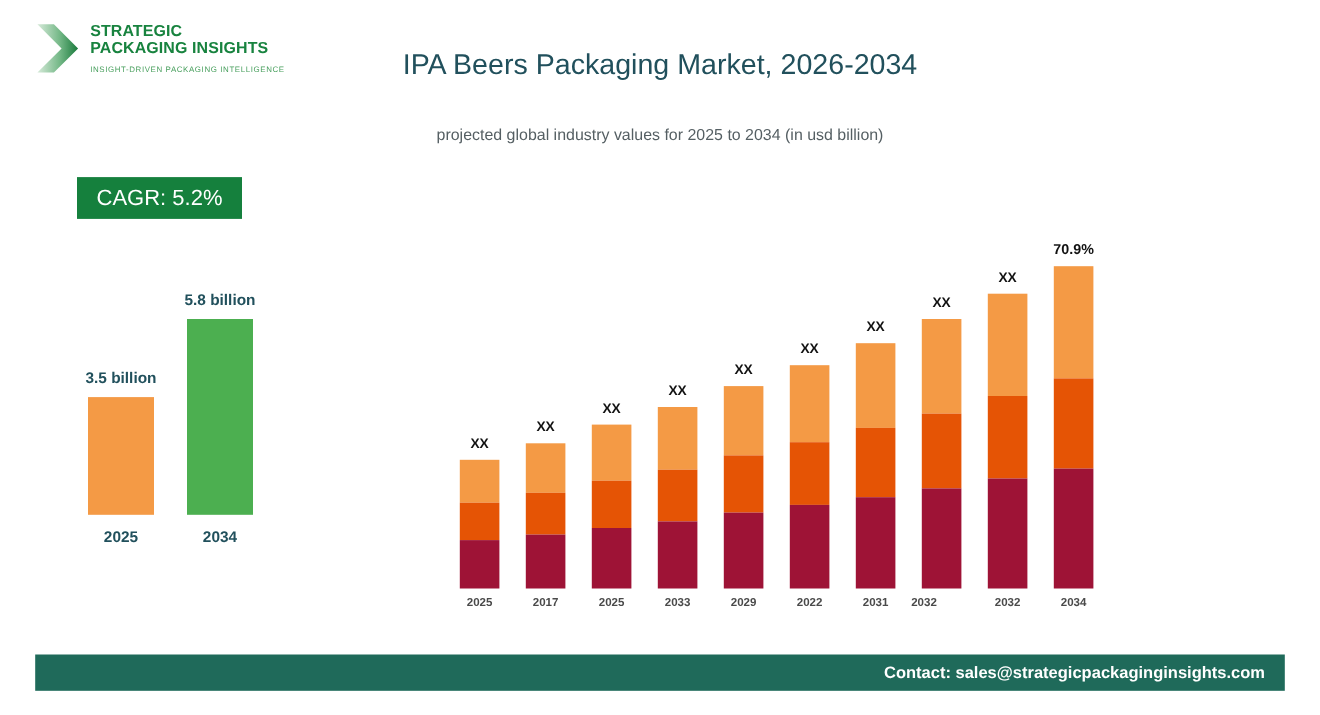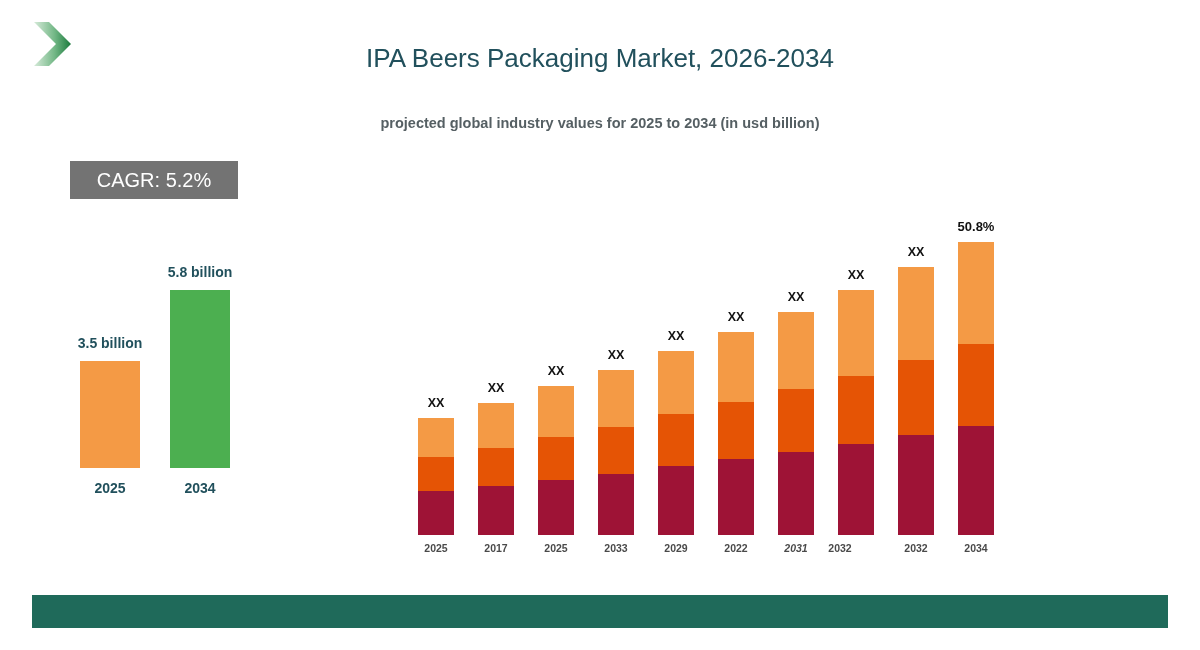--- a/index.html
+++ b/index.html
@@ -22,26 +22,26 @@
     margin-top:5px;font-size:7.2px;letter-spacing:.55px;
     color:#4aa05f;white-space:nowrap;font-weight:normal;
   }
   
   #title{
     position:absolute;left:200px;top:43px;width:800px;text-align:center;
     font-size:26px;color:#21505c;font-weight:normal;white-space:nowrap;
   }
   #subtitle{
     position:absolute;left:200px;top:115px;width:800px;text-align:center;
-    font-size:14.5px;color:#555f63;font-weight:bold;white-space:nowrap;
+    font-size:14.5px;color:#555f63;font-weight:normal;white-space:nowrap;
   }
   
   #cagr-badge{
-    position:absolute;left:70px;top:161px;width:168px;height:38px;
-    background:#737373;color:#ffffff;font-size:20px;
+    position:absolute;left:70px;top:161px;width:150px;height:38px;
+    background:#15803d;color:#ffffff;font-size:20px;
     display:flex;align-items:center;justify-content:center;
   }
   
   #compare{position:absolute;left:0;top:0;width:300px;height:580px;}
   .cmp-bar{position:absolute;bottom:112px;width:60px;}
   .cmp-label{
     position:absolute;text-align:center;width:120px;
     font-size:14px;font-weight:bold;color:#21505c;white-space:nowrap;
   }
   .cmp-year{
@@ -82,20 +82,25 @@
   <svg id="chevron" viewBox="0 0 46 56">
     <defs>
       <linearGradient id="chevGrad" x1="0" y1="0" x2="1" y2="0">
         <stop offset="0%" stop-color="#d6ead9"></stop>
         <stop offset="55%" stop-color="#74b887"></stop>
         <stop offset="100%" stop-color="#1a7a3c"></stop>
       </linearGradient>
     </defs>
     <path d="M4 6 L26 28 L4 50 L19 50 L41 28 L19 6 Z" fill="url(#chevGrad)"></path>
   </svg>
+  <div id="logo-text">
+    <div class="logo-line">STRATEGIC</div>
+    <div class="logo-line">PACKAGING INSIGHTS</div>
+    <div class="logo-tag">INSIGHT-DRIVEN PACKAGING INTELLIGENCE</div>
+  </div>
 </div>
 
 <div id="title">IPA Beers Packaging Market, 2026-2034</div>
 <div id="subtitle">projected global industry values for 2025 to 2034 (in usd billion)</div>
 
 <div id="cagr-badge">CAGR: 5.2%</div>
 
 <div id="compare">
     <div class="cmp-bar" style="left: 80px; height: 107px; background: rgb(244, 154, 69);"></div>
     <div class="cmp-label" style="left: 50px; bottom: 229px; margin-top: 36px;">3.5 billion</div>
@@ -147,38 +152,39 @@
       <div class="seg" style="height: 37.1886%; background: rgb(158, 19, 54);"></div>
     </div>
     <div class="sbar-value" style="left: 306px; bottom: 256px;">XX</div>
     <div class="sbar-year" style="left: 306px;">2022</div>
     <div class="sbar" style="left: 378px; height: 223px;">
       <div class="seg" style="height: 34.7334%; background: rgb(244, 154, 69);"></div>
       <div class="seg" style="height: 28.1099%; background: rgb(229, 84, 5);"></div>
       <div class="seg" style="height: 37.1567%; background: rgb(158, 19, 54);"></div>
     </div>
     <div class="sbar-value" style="left: 366px; bottom: 276px;">XX</div>
-    <div class="sbar-year" style="left: 366px; font-style: italic;">2031</div>
+    <div class="sbar-year" style="left: 366px;">2031</div>
     <div class="sbar" style="left: 438px; height: 245px;">
       <div class="seg" style="height: 34.9043%; background: rgb(244, 154, 69);"></div>
       <div class="seg" style="height: 27.9823%; background: rgb(229, 84, 5);"></div>
       <div class="seg" style="height: 37.1134%; background: rgb(158, 19, 54);"></div>
     </div>
     <div class="sbar-value" style="left: 426px; bottom: 298px;">XX</div>
     <div class="sbar-year" style="left: 410px;">2032</div>
     <div class="sbar" style="left: 498px; height: 268px;">
       <div class="seg" style="height: 34.7241%; background: rgb(244, 154, 69);"></div>
       <div class="seg" style="height: 27.9946%; background: rgb(229, 84, 5);"></div>
       <div class="seg" style="height: 37.2813%; background: rgb(158, 19, 54);"></div>
     </div>
     <div class="sbar-value" style="left: 486px; bottom: 321px;">XX</div>
     <div class="sbar-year" style="left: 486px;">2032</div>
     <div class="sbar" style="left: 558px; height: 293px;">
       <div class="seg" style="height: 34.7291%; background: rgb(244, 154, 69);"></div>
       <div class="seg" style="height: 28.0788%; background: rgb(229, 84, 5);"></div>
       <div class="seg" style="height: 37.1921%; background: rgb(158, 19, 54);"></div>
     </div>
-    <div class="sbar-value pct" style="left: 546px; bottom: 346px;">50.8%</div>
+    <div class="sbar-value pct" style="left: 546px; bottom: 346px;">70.9%</div>
     <div class="sbar-year" style="left: 546px;">2034</div>
   </div>
 
 <div id="footer">
+  <span id="footer-contact">Contact: sales@strategicpackaginginsights.com</span>
 </div>
 
 </body></html>

